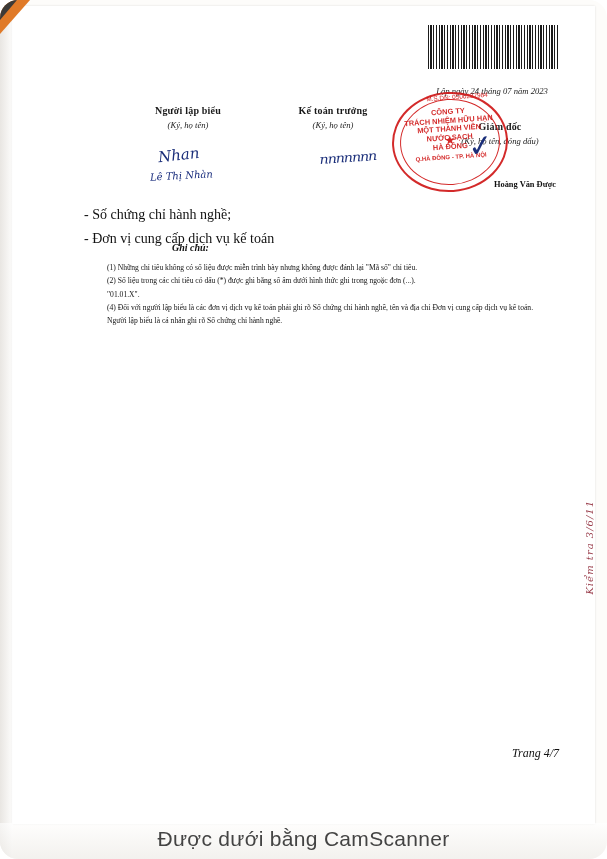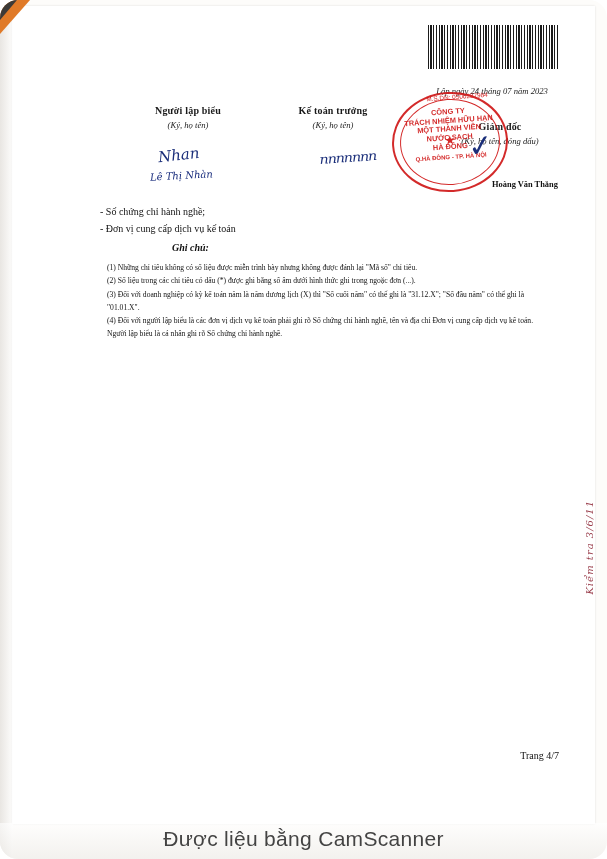--- a/index.html
+++ b/index.html
@@ -206,23 +206,23 @@
     font-size: 6.4px;
     color: #d01818;
     font-family: "Liberation Sans", sans-serif;
     transform: rotate(-4deg);
     text-align: center;
   }
 
   
   .notes {
     position: absolute;
-    left: 100px;
+    left: 84px;
     top: 203px;
-    font-size: 10px;
+    font-size: 14px;
     color: #111;
     line-height: 1.7;
   }
   .note-line { white-space: nowrap; }
 
   .ghichu {
     position: absolute;
     left: 172px;
     top: 242px;
     font-size: 10px;
@@ -241,22 +241,23 @@
     line-height: 1.62;
     margin-left: 11px;
   }
   .footnotes p { margin: 0 0 1px 0; }
 
   
   .page-num {
     position: absolute;
     right: 48px;
     bottom: 98px;
-    font-size: 10px;
-    color: #111;
+    font-size: 12px;
+    color: #111;
+    font-style: italic;
   }
 
   
   .margin-note {
     position: absolute;
     right: 12px;
     top: 500px;
     font-size: 10px;
     color: #8a2030;
     font-family: "DejaVu Serif", serif;
@@ -321,39 +322,38 @@
     <div>TRÁCH NHIỆM HỮU HẠN</div>
     <div>MỘT THÀNH VIÊN</div>
     <div>NƯỚC SẠCH</div>
     <div>HÀ ĐÔNG</div>
     <div style="font-size:6px;margin-top:2px;">Q.HÀ ĐÔNG - TP. HÀ NỘI</div>
     <div class="stamp-star">★</div>
   </div>
   <div class="stamp-msdn">M.S.DN: 0500237984</div>
 
   <div class="handwriting hw-3">✓</div>
-  <div class="sig-name-right">Hoàng Văn Thắng</div>
+  <div class="sig-name-right">Hoàng Văn Được</div>
 
   <div class="notes">
     <div class="note-line">- Số chứng chỉ hành nghề;</div>
     <div class="note-line">- Đơn vị cung cấp dịch vụ kế toán</div>
   </div>
 
   <div class="ghichu">Ghi chú:</div>
 
   <div class="footnotes">
     <p>(1) Những chỉ tiêu không có số liệu được miễn trình bày nhưng không được đánh lại "Mã số" chỉ tiêu.</p>
     <p>(2) Số liệu trong các chỉ tiêu có dấu (*) được ghi bằng số âm dưới hình thức ghi trong ngoặc đơn (...).</p>
-    <p>(3) Đối với doanh nghiệp có kỳ kế toán năm là năm dương lịch (X) thì "Số cuối năm" có thể ghi là "31.12.X"; "Số đầu năm" có thể ghi là</p>
     <p>"01.01.X".</p>
     <p>(4) Đối với người lập biểu là các đơn vị dịch vụ kế toán phải ghi rõ Số chứng chỉ hành nghề,  tên và địa chỉ Đơn vị cung cấp dịch vụ kế toán.</p>
     <p>Người lập biểu là cá nhân ghi rõ Số chứng chỉ hành nghề.</p>
   </div>
 
   <div class="page-num">Trang 4/7</div>
 
   <div class="margin-note">Kiểm tra 3/6/11</div>
 
   <div class="watermark">
-    <span>Được liệu bằng CamScanner</span>
+    <span>Được dưới bằng CamScanner</span>
   </div>
 
 </div>
 
 </body></html>

